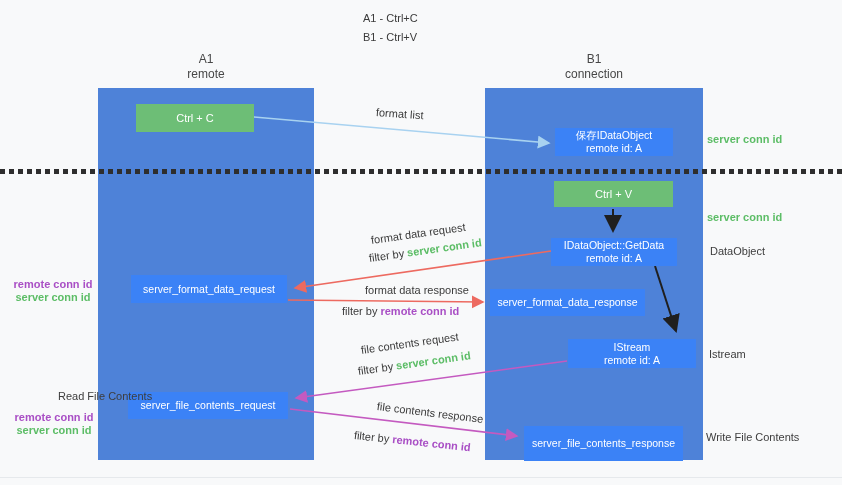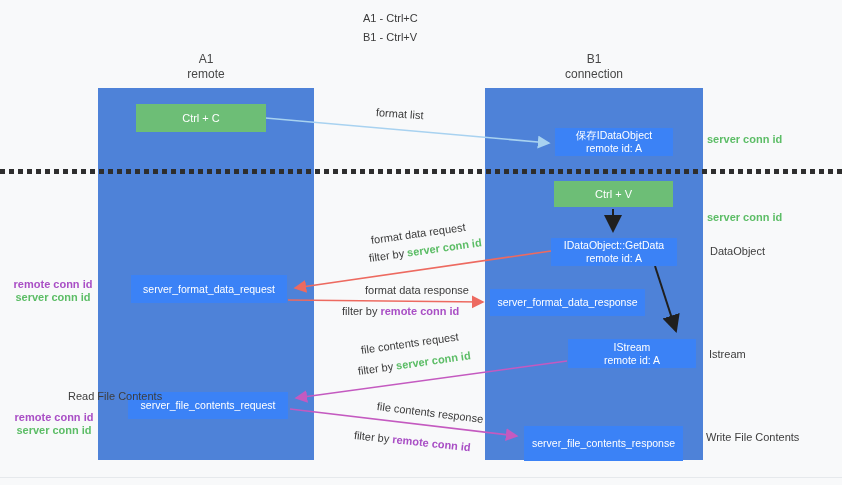--- a/index.html
+++ b/index.html
@@ -34,40 +34,40 @@
   }
   .node {
     display: flex; flex-direction: column;
     align-items: center; justify-content: center;
     color: #ffffff; text-align: center;
     font-size: 10.5px; line-height: 13px;
     white-space: nowrap;
   }
   .orange { background: #3b82f6; }
   .green  { background: #6dbe76; }
-  .n-ctrl-c   { left: 136px; top: 104px; width: 130px; height: 28px; font-size: 11px; }
+  .n-ctrl-c   { left: 136px; top: 104px; width: 118px; height: 28px; font-size: 11px; }
   .n-saveido  { left: 555px; top: 128px; width: 118px; height: 28px; }
   .n-ctrl-v   { left: 554px; top: 181px; width: 119px; height: 26px; font-size: 11px; }
   .n-getdata  { left: 551px; top: 238px; width: 126px; height: 28px; }
   .n-freq     { left: 131px; top: 275px; width: 156px; height: 28px; }
   .n-fresp    { left: 490px; top: 289px; width: 155px; height: 27px; }
   .n-istream  { left: 568px; top: 339px; width: 128px; height: 29px; }
   .n-filereq  { left: 128px; top: 392px; width: 160px; height: 27px; }
   .n-fileresp { left: 524px; top: 426px; width: 159px; height: 35px; }
   .side-label { font-size: 11px; color: #3d3d3d; white-space: nowrap; text-align: center; }
   .conn { font-size: 11px; font-weight: bold; line-height: 13px; white-space: nowrap; }
   .green-accent  { color: #5cbd66; }
   .purple-accent { color: #a94fc5; }
   .r-conn1 { left: 707px; top: 133px; }
   .r-conn2 { left: 707px; top: 211px; }
   .r-dataobject { left: 710px; top: 245px; }
   .r-istream    { left: 709px; top: 348px; }
   .r-write      { left: 706px; top: 431px; }
   .l-conns-1 { left: 10px; top: 278px; width: 86px; text-align: center; }
-  .l-readfile { left: 22px;  top: 390px; width: 90px; text-align: center; font-size: 11px; padding-left: 46px; }
+  .l-readfile { left: 12px;  top: 390px; width: 90px; text-align: center; font-size: 11px; padding-left: 46px; }
   .l-conns-2 { left: 10px; top: 411px; width: 88px; text-align: center; }
   .edge-label {
     font-size: 11px; color: #3b3b3b; white-space: nowrap;
     transform-origin: left center;
   }
   .el-formatlist { left: 376px; top: 106px; transform: rotate(4deg); }
   .el-fdr   { left: 371px; top: 234px; transform: rotate(-8deg); }
   .el-fbs1  { left: 369px; top: 252px; transform: rotate(-8deg); }
   .el-fdresp{ left: 365px; top: 284px; }
   .el-fbr1  { left: 342px; top: 305px; text-align: center; }

